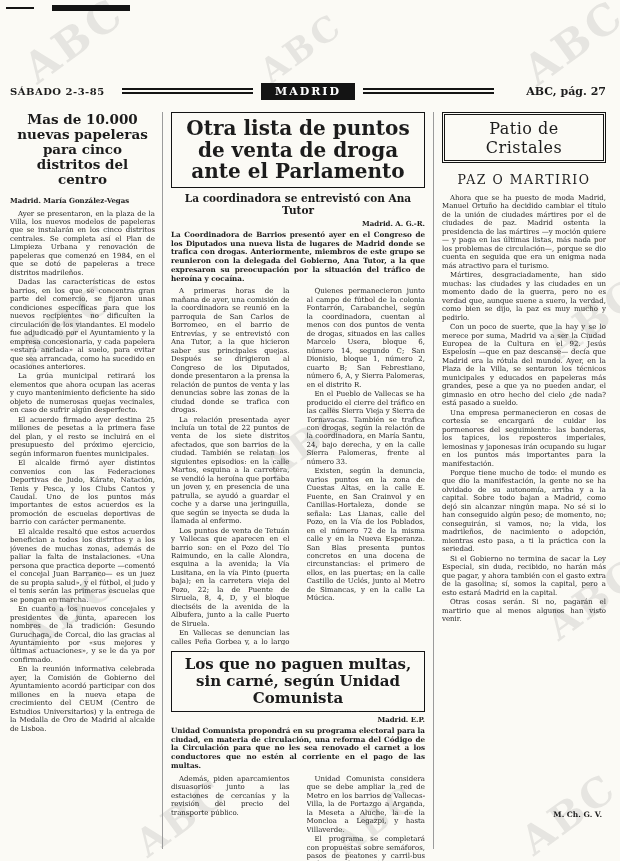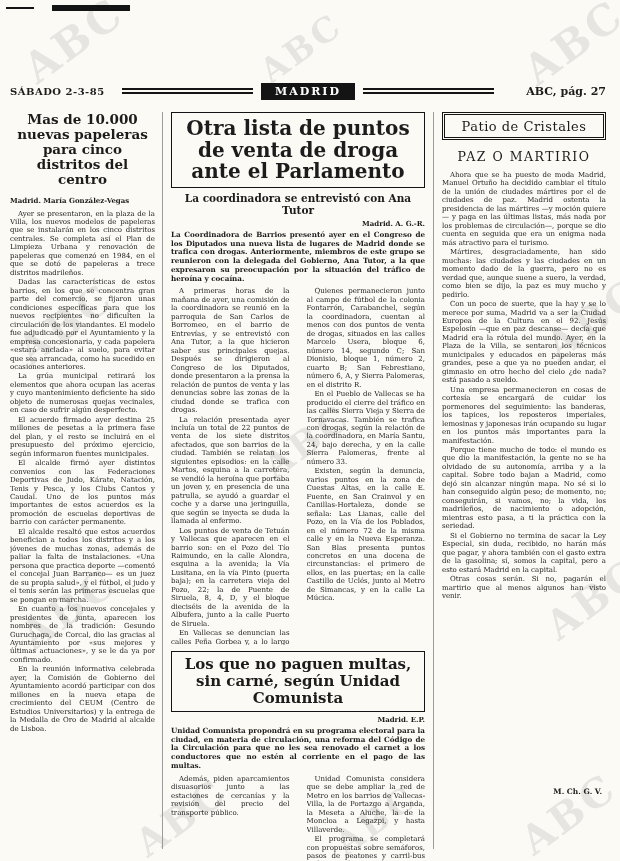--- a/index.html
+++ b/index.html
@@ -40,21 +40,21 @@
   .lead{ font-size:7.2px; font-weight:bold; line-height:1.22; text-align:justify; margin-bottom:4px; hyphens:auto; }
   .twocol{ display:flex; gap:17px; }
   .colbody{ flex:1; font-size:7px; line-height:1.21; text-align:justify; overflow:hidden; hyphens:auto; }
   .colbody p{ text-indent:8px; margin-bottom:1px; }
   .top-body{ height:358px; }
   .bottom-art{ margin-top:6px; }
   .hl-box2{ border:1.5px solid #141414; padding:4px 6px; margin-bottom:3px; }
   .hl-bottom{ font-size:15px; font-weight:bold; text-align:center; line-height:1.12; }
   .bottom-body{ height:128px; }
   .patio-box{ border:3px double #141414; padding:4px 4px 3px; text-align:center;
-              font-size:13px; letter-spacing:.5px; margin-bottom:9px; }
+              font-size:16px; letter-spacing:.5px; margin-bottom:9px; }
   .paz{ font-size:12.5px; font-weight:normal; text-align:center; letter-spacing:1.5px; margin-bottom:7px; }
   .col-right .body{ height:612px; }
   .sig{ font-size:7.5px; font-weight:bold; text-align:right; margin-top:4px; padding-right:4px; }
 </style>
 </head>
 <body>
 
 <div class="page">
 
   <span class="wm" style="left:18px;  top:16px;  font-size:42px;">ABC</span>

